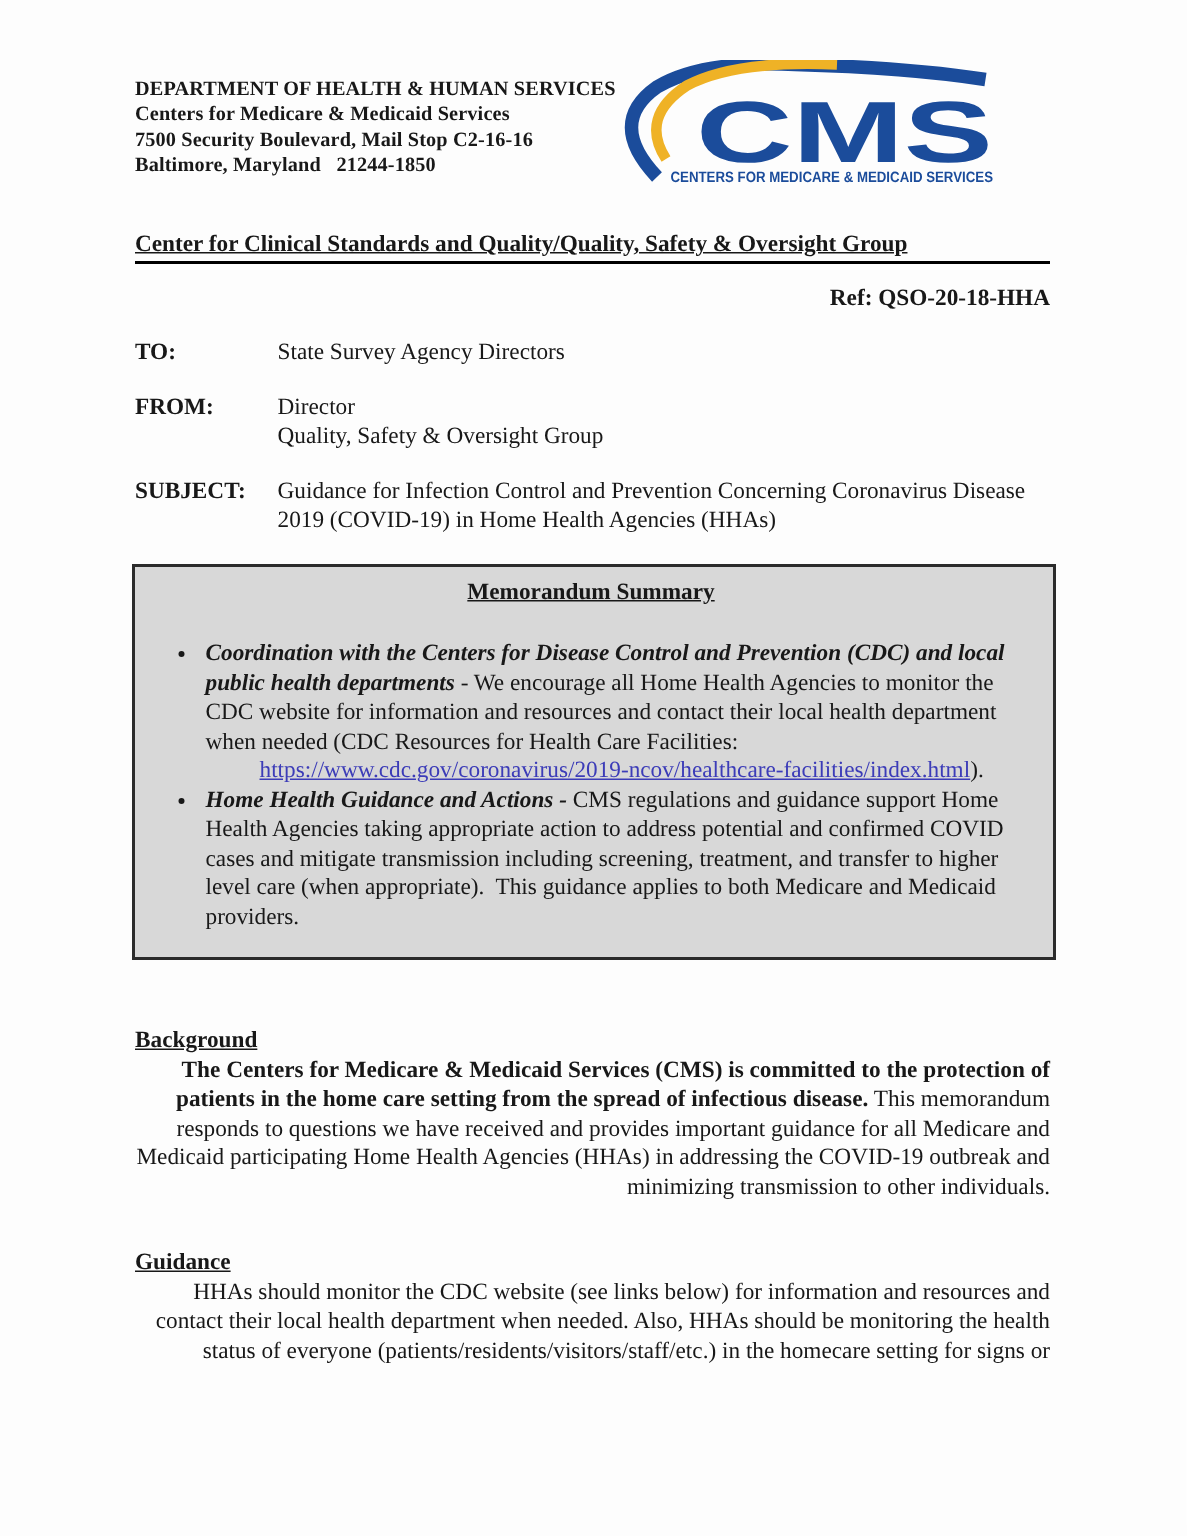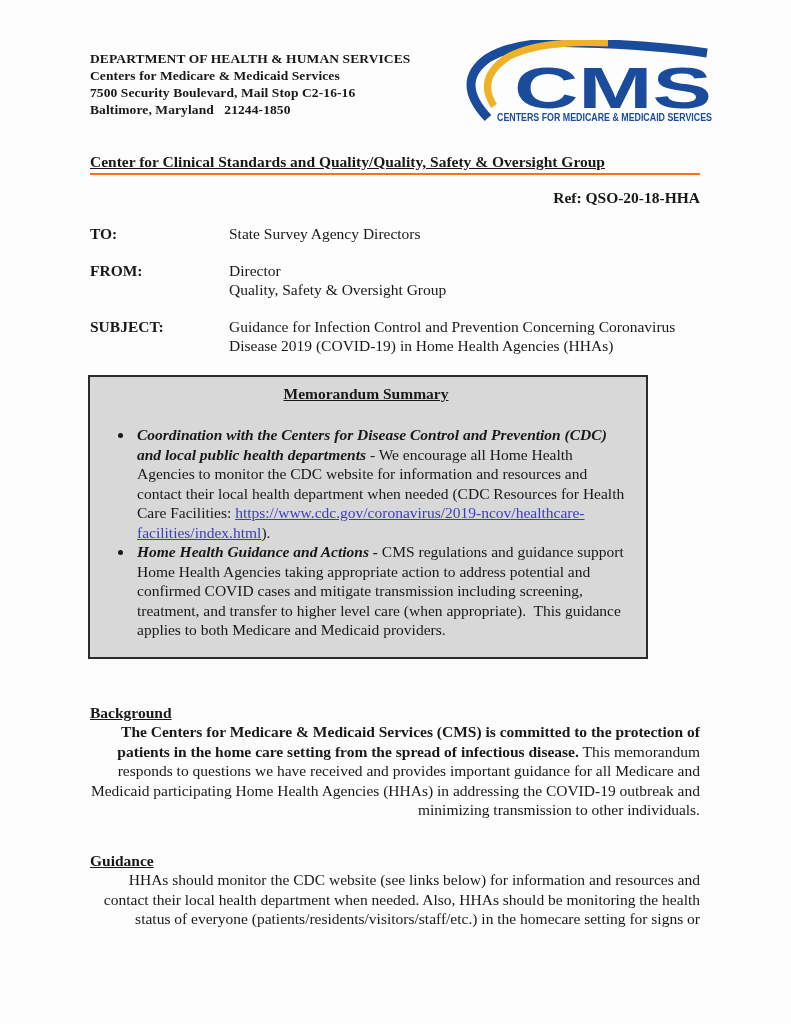--- a/index.html
+++ b/index.html
@@ -11,59 +11,59 @@
   }
   .page {
     width: 791px; height: 1024px;
     background: var(--page-bg, #fdfdfd);
     padding: 50px 91px 0 90px;
     position: relative;
     overflow: hidden;
   }
 
   
-  .letterhead { display: flex; justify-content: space-between; align-items: flex-start; }
+  .letterhead { display: flex; align-items: flex-start; }
   .address { font-weight: 700; font-size: 13.5px; line-height: 17px; letter-spacing: 0.1px; }
   .logo { width: 252px; flex: none; margin: -10px -12px 0 0; }
 
   
   .division {
     margin-top: 21px;
     font-size: 15.5px; font-weight: 700;
-    border-bottom: 2px solid #f97316;
+    border-bottom: 2px solid #000000;
     padding-bottom: 2px;
   }
   .division .u { text-decoration: underline; }
 
   .ref { margin-top: 14px; text-align: right; font-weight: 700; font-size: 15.5px; }
 
   
   .meta-row { display: grid; grid-template-columns: 95px 1fr; font-size: 15.5px; line-height: 19.5px; }
   .meta-label { font-weight: 700; }
   .row-date { margin-top: 4px; }
   .row-date .meta-value { font-weight: 700; word-spacing: 4px; }
-  .row-to, .row-from, .row-subject { margin-top: 17px; gap: 44px; }
+  .row-to, .row-from, .row-subject { margin-top: 17px; }
   .row-subject .meta-value { max-width: 520px; }
 
   
   .membox {
     margin: 19px 0 0 -2px;
-    width: 560px;
+    width: 616px;
     background: var(--box-bg, #d8d8d8);
     border: 2px solid var(--box-border, #2b2b2b);
     padding: 7px 14px 17px 10px;
     font-size: 15.5px; line-height: 19.5px;
   }
   .membox-title { text-align: center; font-weight: 700; text-decoration: underline; }
   .membox-intro { margin-top: 16px; }
   .membox ul { margin: 22px 0 0 0; padding-left: 34px; list-style: disc; }
   .membox li { padding-left: 3px; }
   .membox li + li { }
   .lead { font-weight: 700; font-style: italic; }
-  .link { color: var(--link, #3c3cb8); text-decoration: underline; }
+  .link { color: var(--link, #3c3cb8); text-decoration: underline; margin-left: 36px; }
 
   
   .section { margin-top: 44px; font-size: 15.5px; line-height: 19.5px; }
   .section + .section { margin-top: 31px; }
   .section-heading { font-weight: 700; text-decoration: underline; }
   .section p { margin: 0; text-align: right; }
   .section b { font-weight: 700; }
 </style>
 </head>
 <body>

